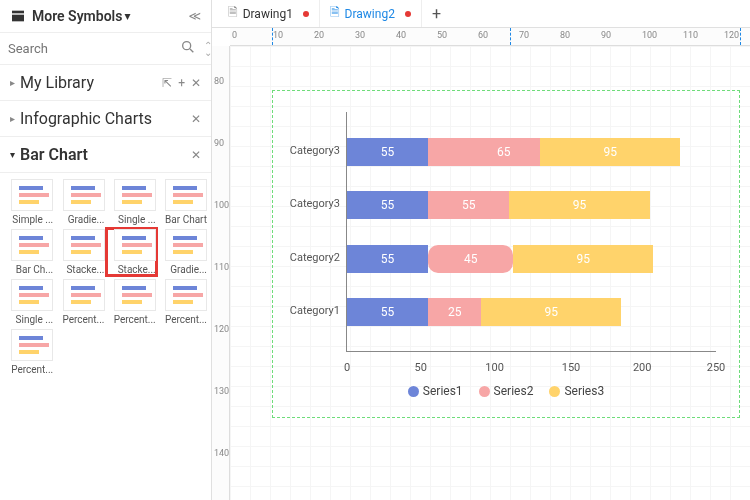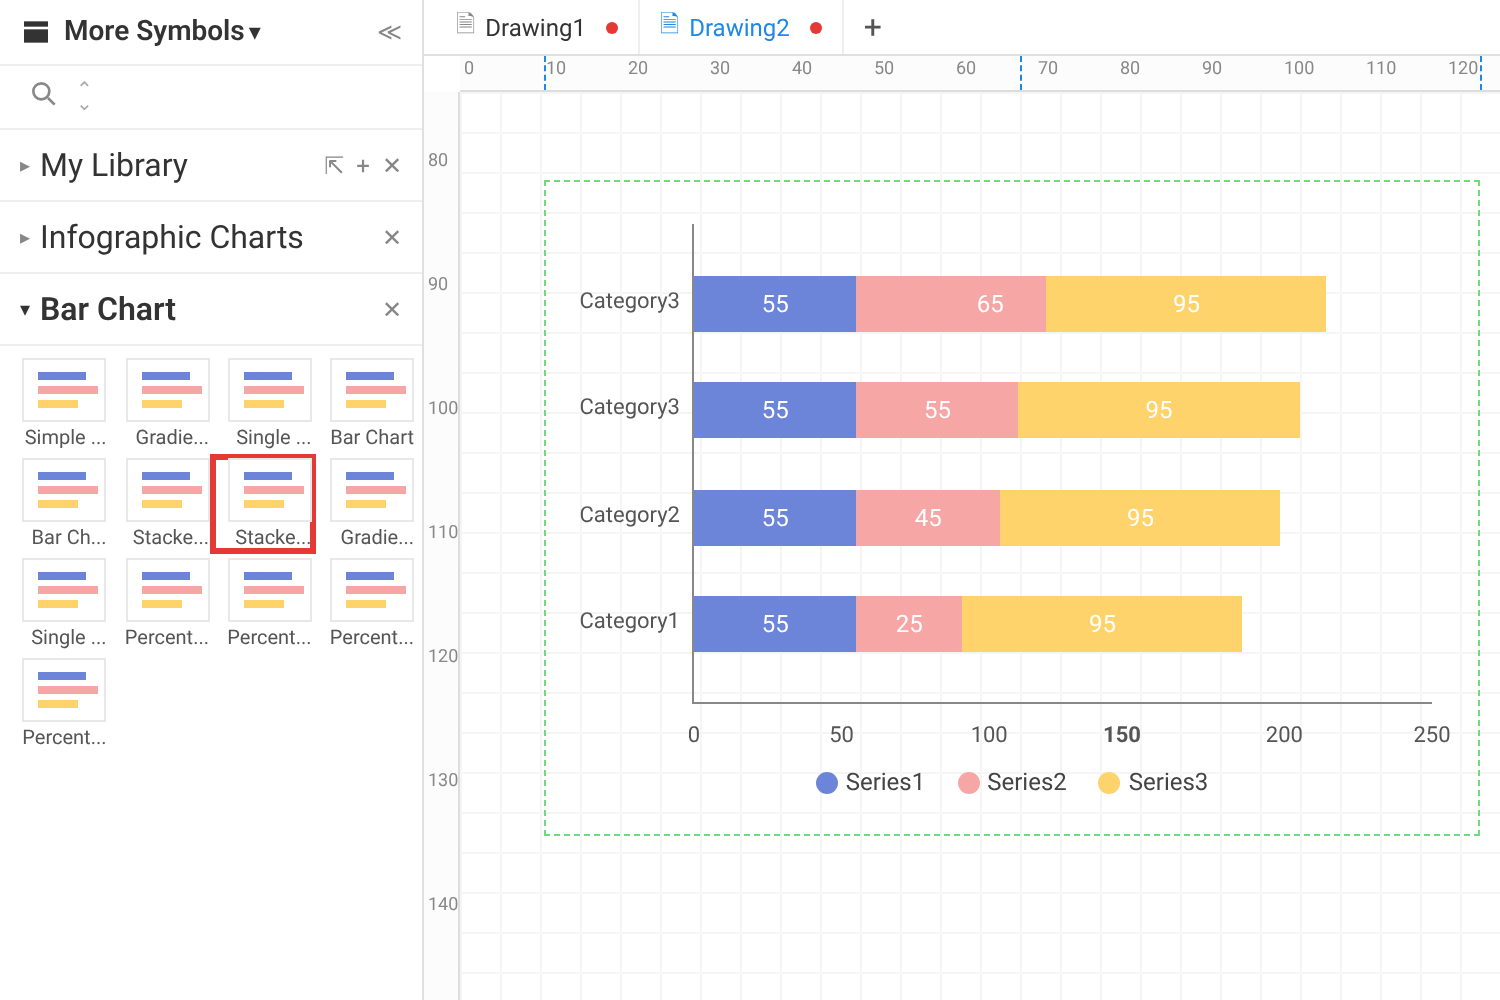--- a/index.html
+++ b/index.html
@@ -67,20 +67,21 @@
     <div class="sb-head">
       <svg class="ico" viewBox="0 0 24 24" fill="#333">
           <rect x="3" y="4" width="18" height="4"></rect>
           <rect x="3" y="10" width="18" height="10"></rect>
         </svg>
       <span class="title">More Symbols</span>
       <span class="caret">▾</span>
       <span class="collapse">≪</span>
     </div>
     <div class="search-row">
+      <input placeholder="Search" style="">
       <span class="mag">
         <svg width="16" height="16" viewBox="0 0 24 24" fill="none" stroke="#888" stroke-width="2">
             <circle cx="10" cy="10" r="6"></circle>
             <line x1="15" y1="15" x2="20" y2="20"></line>
           </svg>
       </span>
       <span class="expander">
           <span>⌃</span>
           <span>⌄</span>
         </span>
@@ -284,45 +285,45 @@
             <div class="axis-y"></div>
             <div class="axis-x"></div>
             <div class="legend" id="legend">
                 <span><span class="dot" style="background:#6d85d8"></span>Series1</span>
                 <span><span class="dot" style="background:#f7a6a6"></span>Series2</span>
                 <span><span class="dot" style="background:#ffd36b"></span>Series3</span>
               </div>
           <div class="ylab" style="top: 39.6px;">Category3</div>
               <div class="bar-row" style="top: 33.6px;">
                 <div class="seg c1" style="width: 81.18px;">55</div>
-                <div class="seg c2" style="width: 95px; padding-left: 39px;">65</div>
+                <div class="seg c2" style="width: 112px; padding-left: 39px;">65</div>
                 <div class="seg c3" style="width: 140.22px;">95</div>
               </div>
               <div class="ylab" style="top: 93.2px;">Category3</div>
               <div class="bar-row" style="top: 87.2px;">
                 <div class="seg c1" style="width: 81.18px;">55</div>
                 <div class="seg c2" style="width: 81.18px;">55</div>
                 <div class="seg c3" style="width: 140.22px;">95</div>
               </div>
               <div class="ylab" style="top: 146.8px;">Category2</div>
               <div class="bar-row" style="top: 140.8px;">
                 <div class="seg c1" style="width: 81.18px;">55</div>
-                <div class="seg c2" style="width: 72px;">45</div>
+                <div class="seg c2" style="width: 85px; border-radius: 10px;">45</div>
                 <div class="seg c3" style="width: 140.22px;">95</div>
               </div>
               <div class="ylab" style="top: 200.4px;">Category1</div>
               <div class="bar-row" style="top: 194.4px;">
                 <div class="seg c1" style="width: 81.18px;">55</div>
                 <div class="seg c2" style="width: 53px;">25</div>
                 <div class="seg c3" style="width: 140.22px;">95</div>
               </div>
               <div class="xtick" style="left: 61px;">0</div>
               <div class="xtick" style="left: 134.8px;">50</div>
               <div class="xtick" style="left: 208.6px;">100</div>
-              <div class="xtick" style="left: 275px; font-weight: bold;">150</div>
+              <div class="xtick" style="left: 285px;">150</div>
               <div class="xtick" style="left: 356.2px;">200</div>
               <div class="xtick" style="left: 430px;">250</div>
             </div>
         </div>
       </div>
     </div>
   </div>
 </div>
 
 </body></html>

